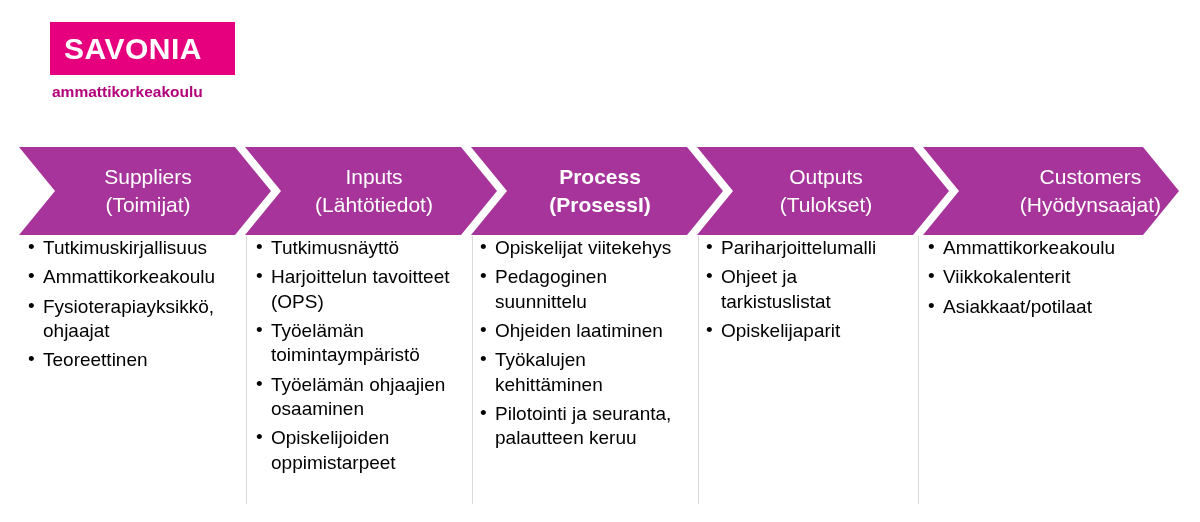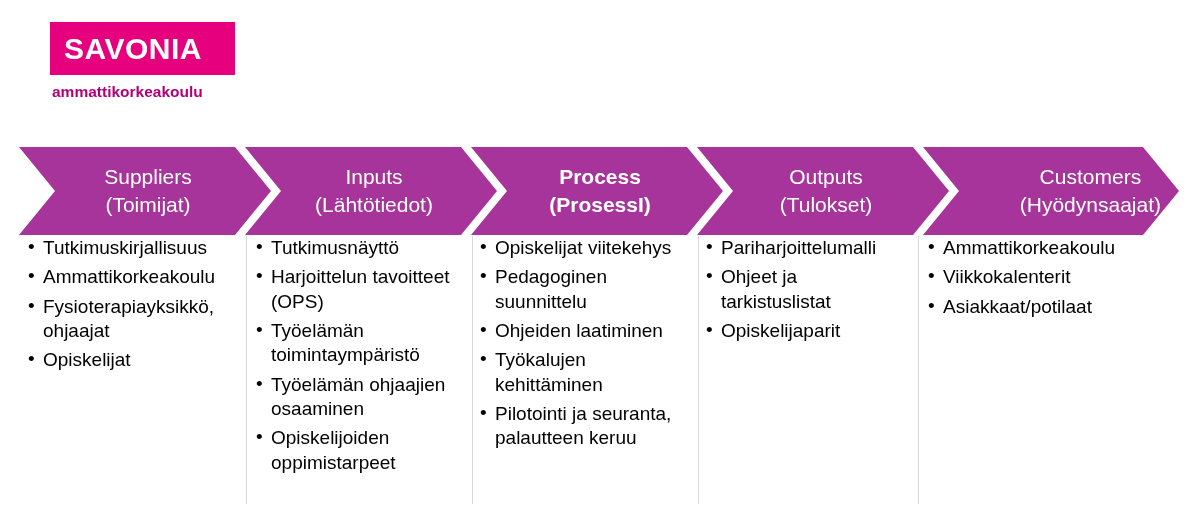--- a/index.html
+++ b/index.html
@@ -162,21 +162,21 @@
   <div class="divider" style="left:218px;"></div>
   <div class="divider" style="left:444px;"></div>
   <div class="divider" style="left:670px;"></div>
   <div class="divider" style="left:890px;"></div>
 
   <div class="column" style="left:0px; width:212px;">
     <ul class="bullet-list">
       <li class="bullet-item">Tutkimuskirjallisuus</li>
       <li class="bullet-item">Ammattikorkeakoulu</li>
       <li class="bullet-item">Fysioterapiayksikkö, ohjaajat</li>
-      <li class="bullet-item">Opiskelijat</li>
+      <li class="bullet-item">Teoreettinen</li>
     </ul>
   </div>
 
   <div class="column" style="left:228px; width:206px;">
     <ul class="bullet-list">
       <li class="bullet-item">Tutkimusnäyttö</li>
       <li class="bullet-item">Harjoittelun tavoitteet (OPS)</li>
       <li class="bullet-item">Työelämän toimintaympäristö</li>
       <li class="bullet-item">Työelämän ohjaajien osaaminen</li>
       <li class="bullet-item">Opiskelijoiden oppimistarpeet</li>

